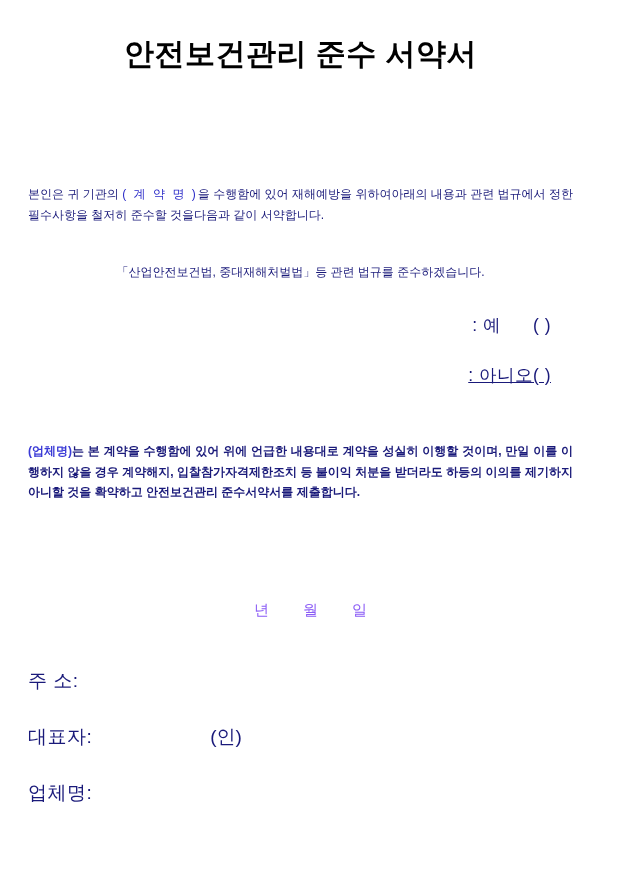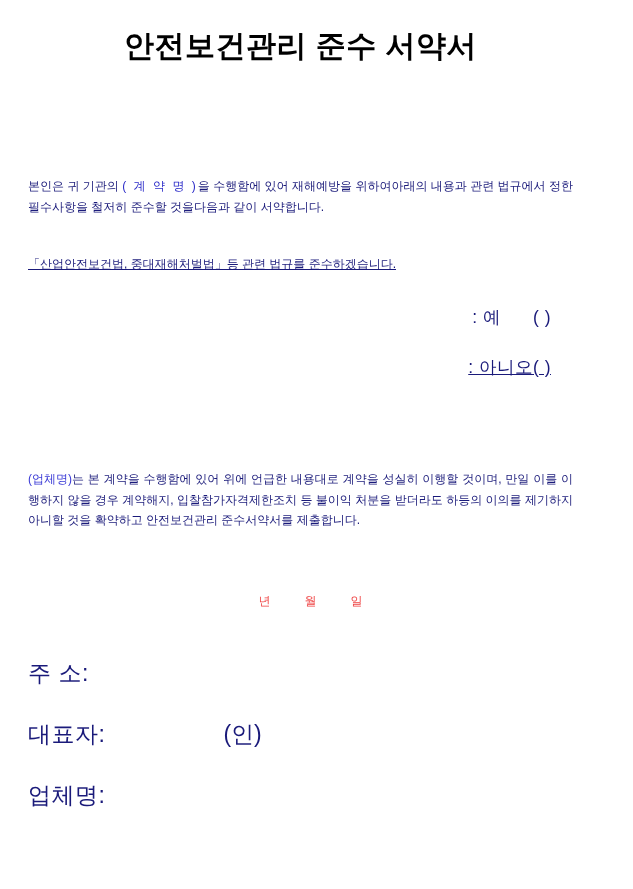--- a/index.html
+++ b/index.html
@@ -13,21 +13,21 @@
     font-family: "Liberation Sans", sans-serif;
     color: #000000;
     position: relative;
     overflow: hidden;
   }
   .page {
     width: 601px;
     height: 889px;
     position: relative;
     box-sizing: border-box;
-    padding: 0 28px;
+    padding: 8px 28px;
   }
   .doc-title {
     text-align: center;
     font-size: 30px;
     font-weight: bold;
     color: #000000;
     letter-spacing: 0.5px;
     margin: 0;
     padding-top: 28px;
     line-height: 1.2;
@@ -41,59 +41,59 @@
   }
   .para-1 {
     margin-top: 112px;
   }
   .blue-accent {
     color: #2b2bc8;
     letter-spacing: 2px;
   }
   .para-2 {
     margin-top: 37px;
-    text-align: left;
-    text-decoration: underline;
+    text-align: center;
   }
   .answer-line {
     font-size: 17.5px;
     color: #1a1a7a;
     text-align: right;
     padding-right: 22px;
     margin-top: 30px;
     letter-spacing: 0.5px;
   }
   .answer-line .gap {
     display: inline-block;
     width: 32px;
   }
   .answer-line.second {
     margin-top: 26px;
     padding-right: 22px;
     text-decoration: underline;
   }
   .para-3 {
-    margin-top: 90px;
+    margin-top: 54px;
+    font-weight: bold;
   }
   .company-token {
     color: #3a3ad6;
   }
   .date-line {
-    margin-top: 62px;
+    margin-top: 98px;
     text-align: center;
-    font-size: 12px;
-    color: #ef4444;
+    font-size: 15px;
+    color: #8b5cf6;
     padding-left: 20px;
   }
   .date-line .sp {
     display: inline-block;
     width: 34px;
   }
   .field {
-    font-size: 23px;
+    font-size: 19px;
     color: #1a1a7a;
     margin-top: 30px;
   }
   .field .label {
     letter-spacing: 0.5px;
   }
   .field .seal {
     display: inline-block;
     margin-left: 118px;
   }

